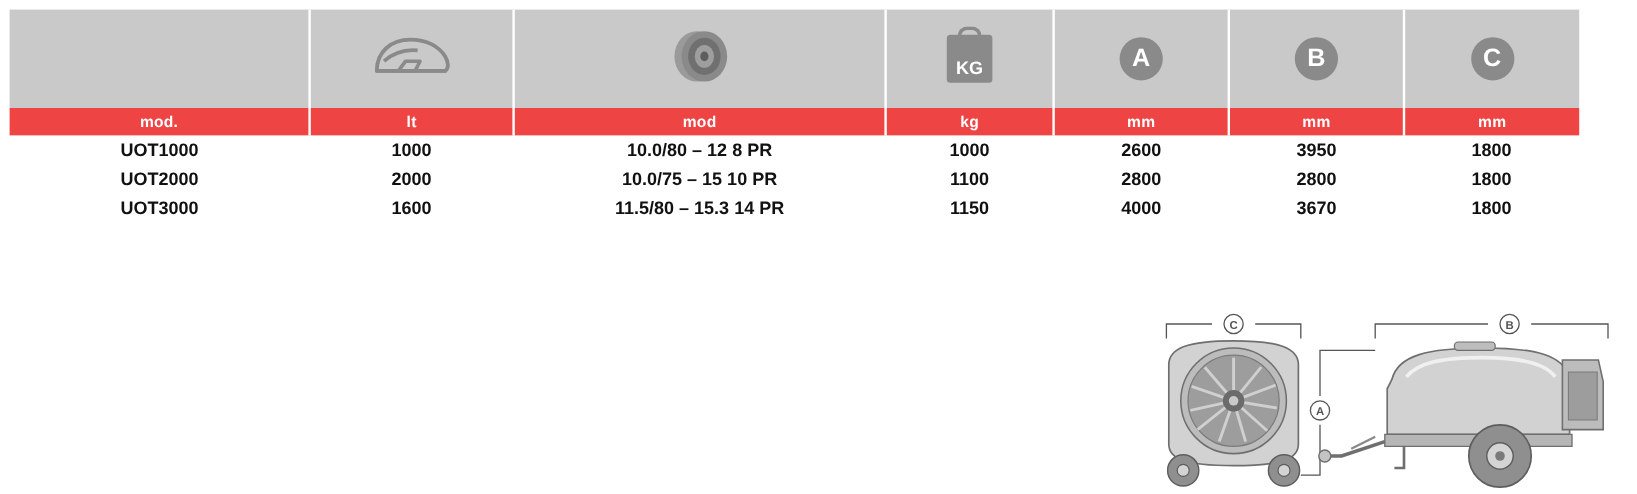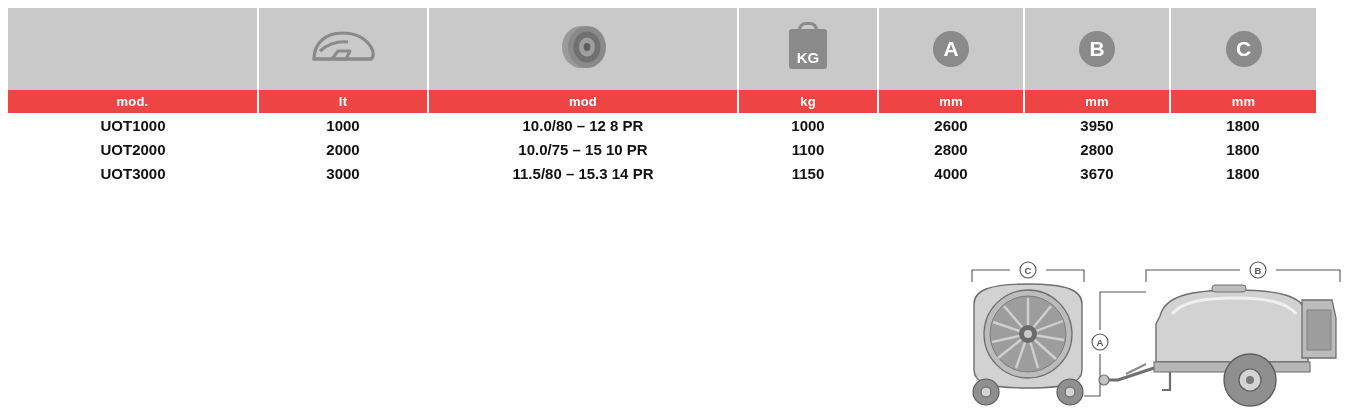--- a/index.html
+++ b/index.html
@@ -214,21 +214,21 @@
       <td>2000</td>
       <td>10.0/75 – 15 10 PR</td>
       <td>1100</td>
       <td>2800</td>
       <td>2800</td>
       <td>1800</td>
     </tr>
 
     <tr class="data-row">
       <td>UOT3000</td>
-      <td>3000</td>
+      <td>1600</td>
       <td>11.5/80 – 15.3 14 PR</td>
       <td>1150</td>
       <td>4000</td>
       <td>3670</td>
       <td>1800</td>
     </tr>
   </tbody>
     </table>
 
   <div class="diagram">

